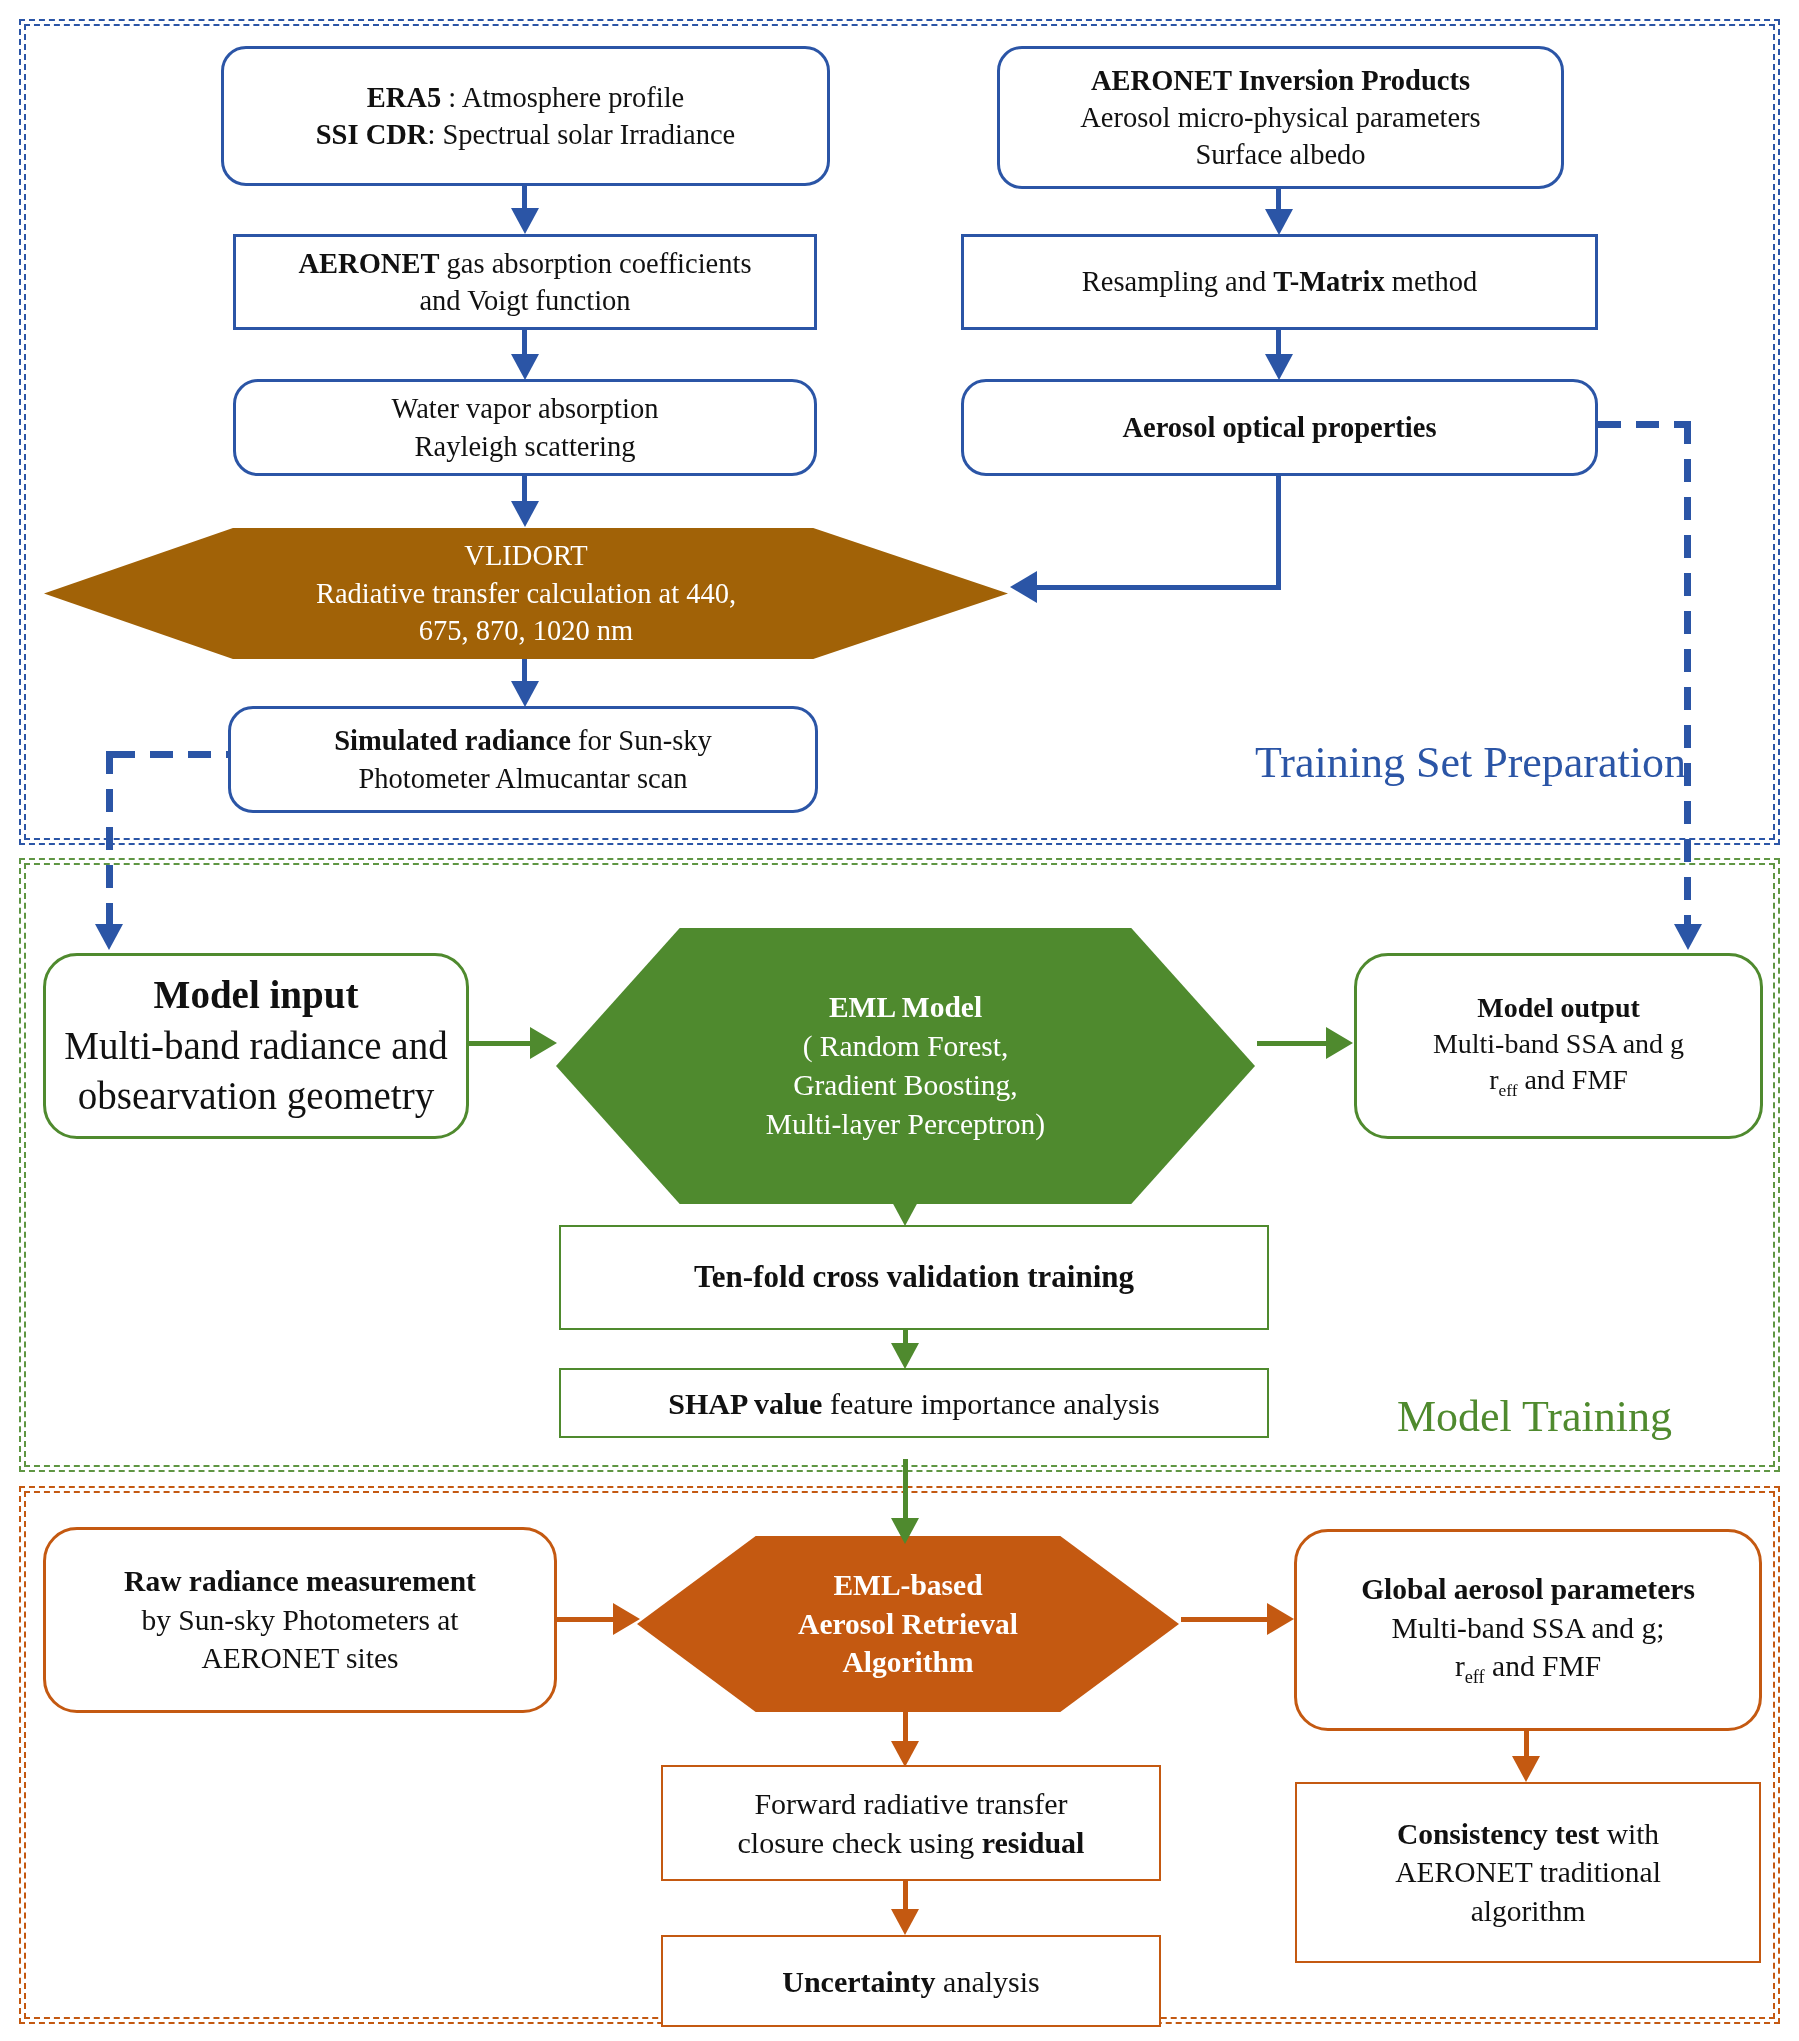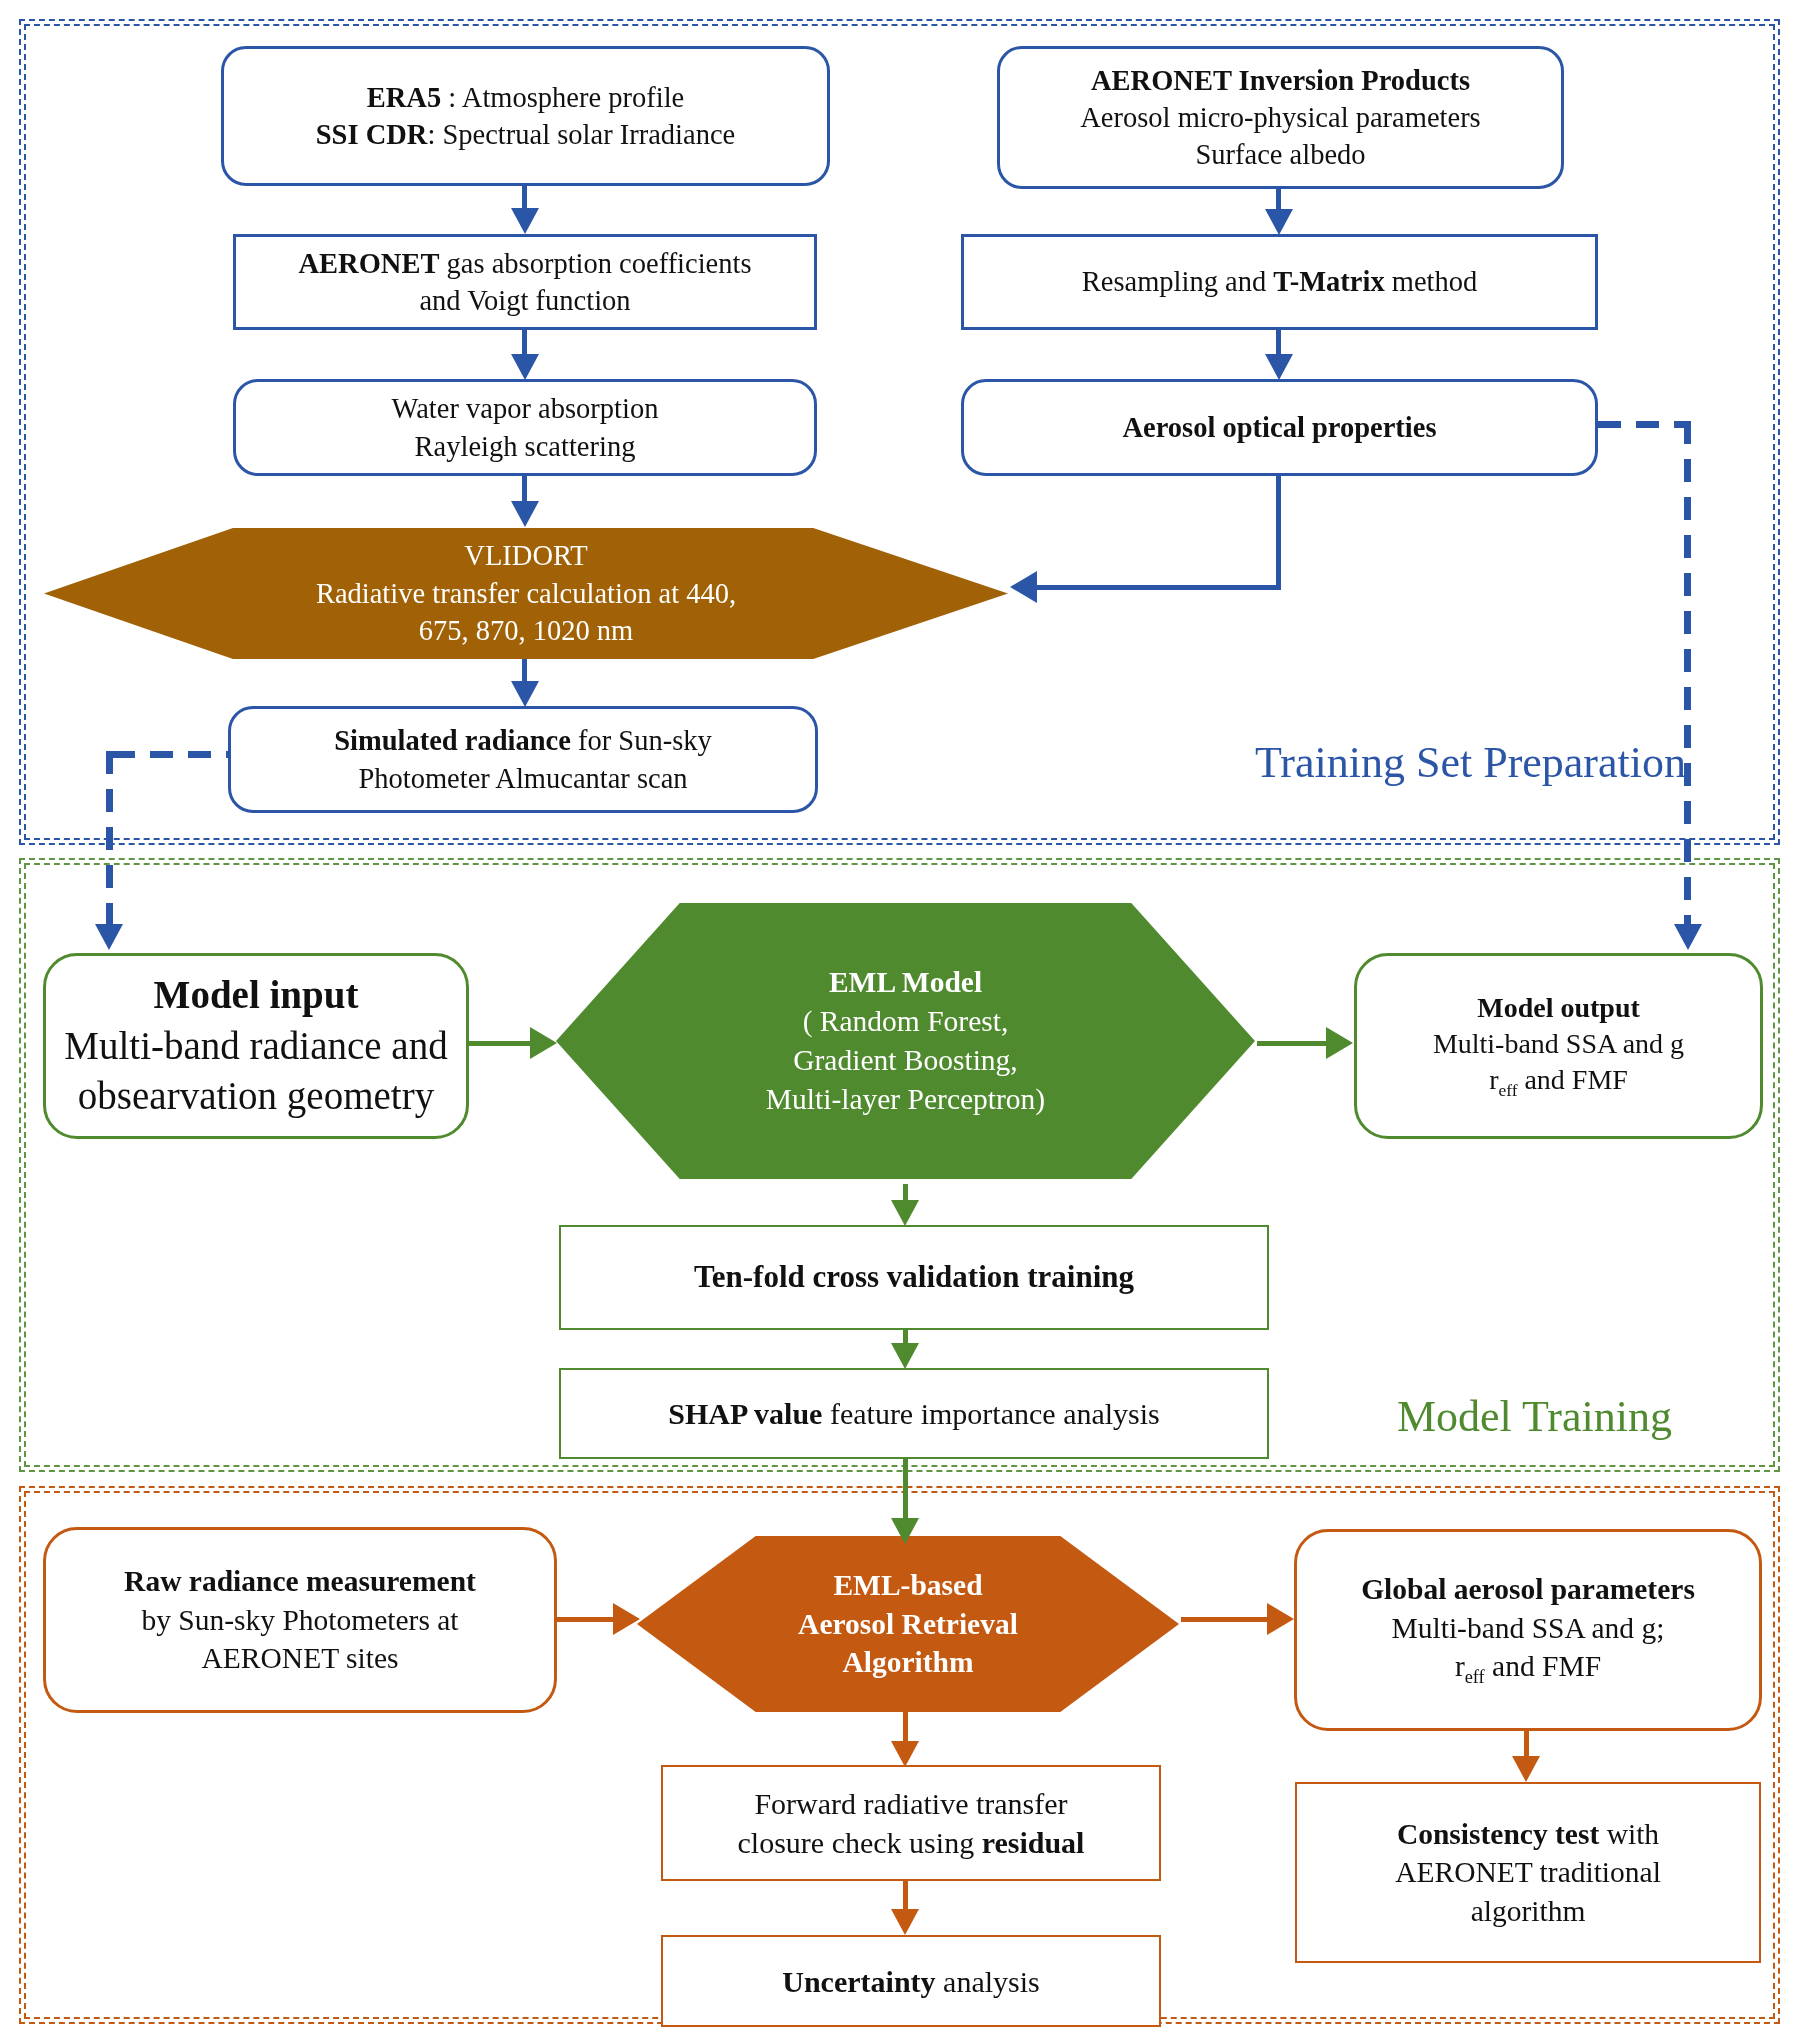--- a/index.html
+++ b/index.html
@@ -138,21 +138,21 @@
 
   <div class="node b-green rounded-lg" style="left:43px;top:953px;width:426px;height:186px;font-size:39px;">
     <div class="ln"><b>Model input</b></div>
     <div class="ln"><span>Multi-band radiance and</span></div>
     <div class="ln"><span>obsearvation  geometry</span></div>
   </div>
 
   <div class="hline c-green" style="left:469px;top:1041px;width:63px;"></div>
   <div class="ah ah-right green" style="left:530px;top:1027px;"></div>
 
-  <div class="hex hex-green" style="left:556px;top:903px;width:699px;height:276px;font-size:29.5px;">
+  <div class="hex hex-green" style="left:556px;top:928px;width:699px;height:276px;font-size:29.5px;">
     <div class="ln"><b>EML Model</b></div>
     <div class="ln"><span>( Random Forest,</span></div>
     <div class="ln"><span>Gradient Boosting,</span></div>
     <div class="ln"><span>Multi-layer Perceptron)</span></div>
   </div>
 
   <div class="hline c-green" style="left:1257px;top:1041px;width:70px;"></div>
   <div class="ah ah-right green" style="left:1326px;top:1027px;"></div>
 
   <div class="node b-green rounded-lg" style="left:1354px;top:953px;width:409px;height:186px;font-size:28px;">
@@ -164,21 +164,21 @@
   <div class="vline c-green" style="left:903px;top:1184px;height:18px;"></div>
   <div class="ah ah-down green" style="left:891px;top:1200px;"></div>
 
   <div class="node b-green" style="left:559px;top:1225px;width:710px;height:105px;font-size:31px;border-width:2.9px;">
     <div class="ln"><b>Ten-fold cross validation training</b></div>
   </div>
 
   <div class="vline c-green" style="left:903px;top:1330px;height:15px;"></div>
   <div class="ah ah-down green" style="left:891px;top:1343px;"></div>
 
-  <div class="node b-green" style="left:559px;top:1368px;width:710px;height:91px;font-size:30px;border-width:2.9px;">
+  <div class="node b-green" style="left:559px;top:1368px;width:710px;height:70px;font-size:30px;border-width:2.9px;">
     <div class="ln"><b>SHAP value</b><span> feature importance analysis</span></div>
   </div>
 
   <div class="vline c-green xborder" style="left:903px;top:1459px;height:62px;"></div>
   <div class="ah ah-down green xborder" style="left:891px;top:1518px;"></div>
 
   <div class="node b-orange rounded-lg" style="left:43px;top:1527px;width:514px;height:186px;font-size:29.5px;">
     <div class="ln"><b>Raw radiance measurement</b></div>
     <div class="ln"><span>by Sun-sky Photometers at</span></div>
     <div class="ln"><span>AERONET sites</span></div>

